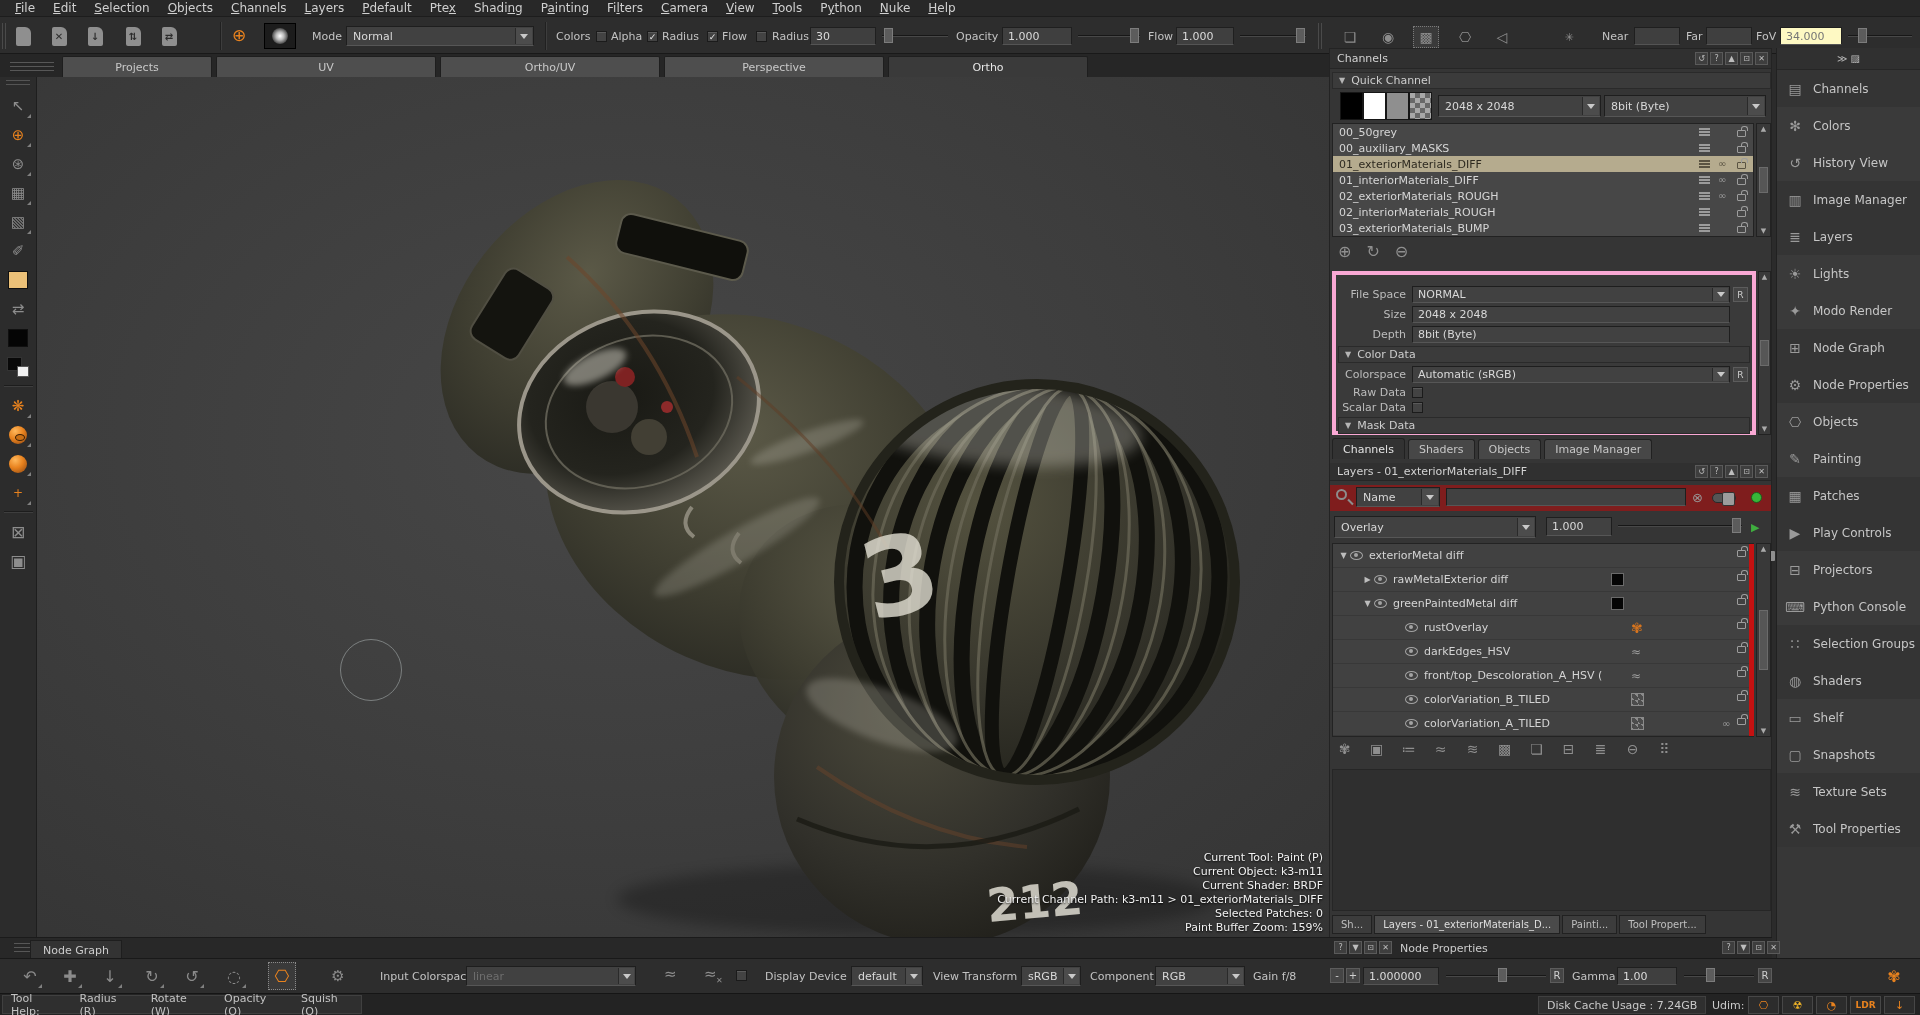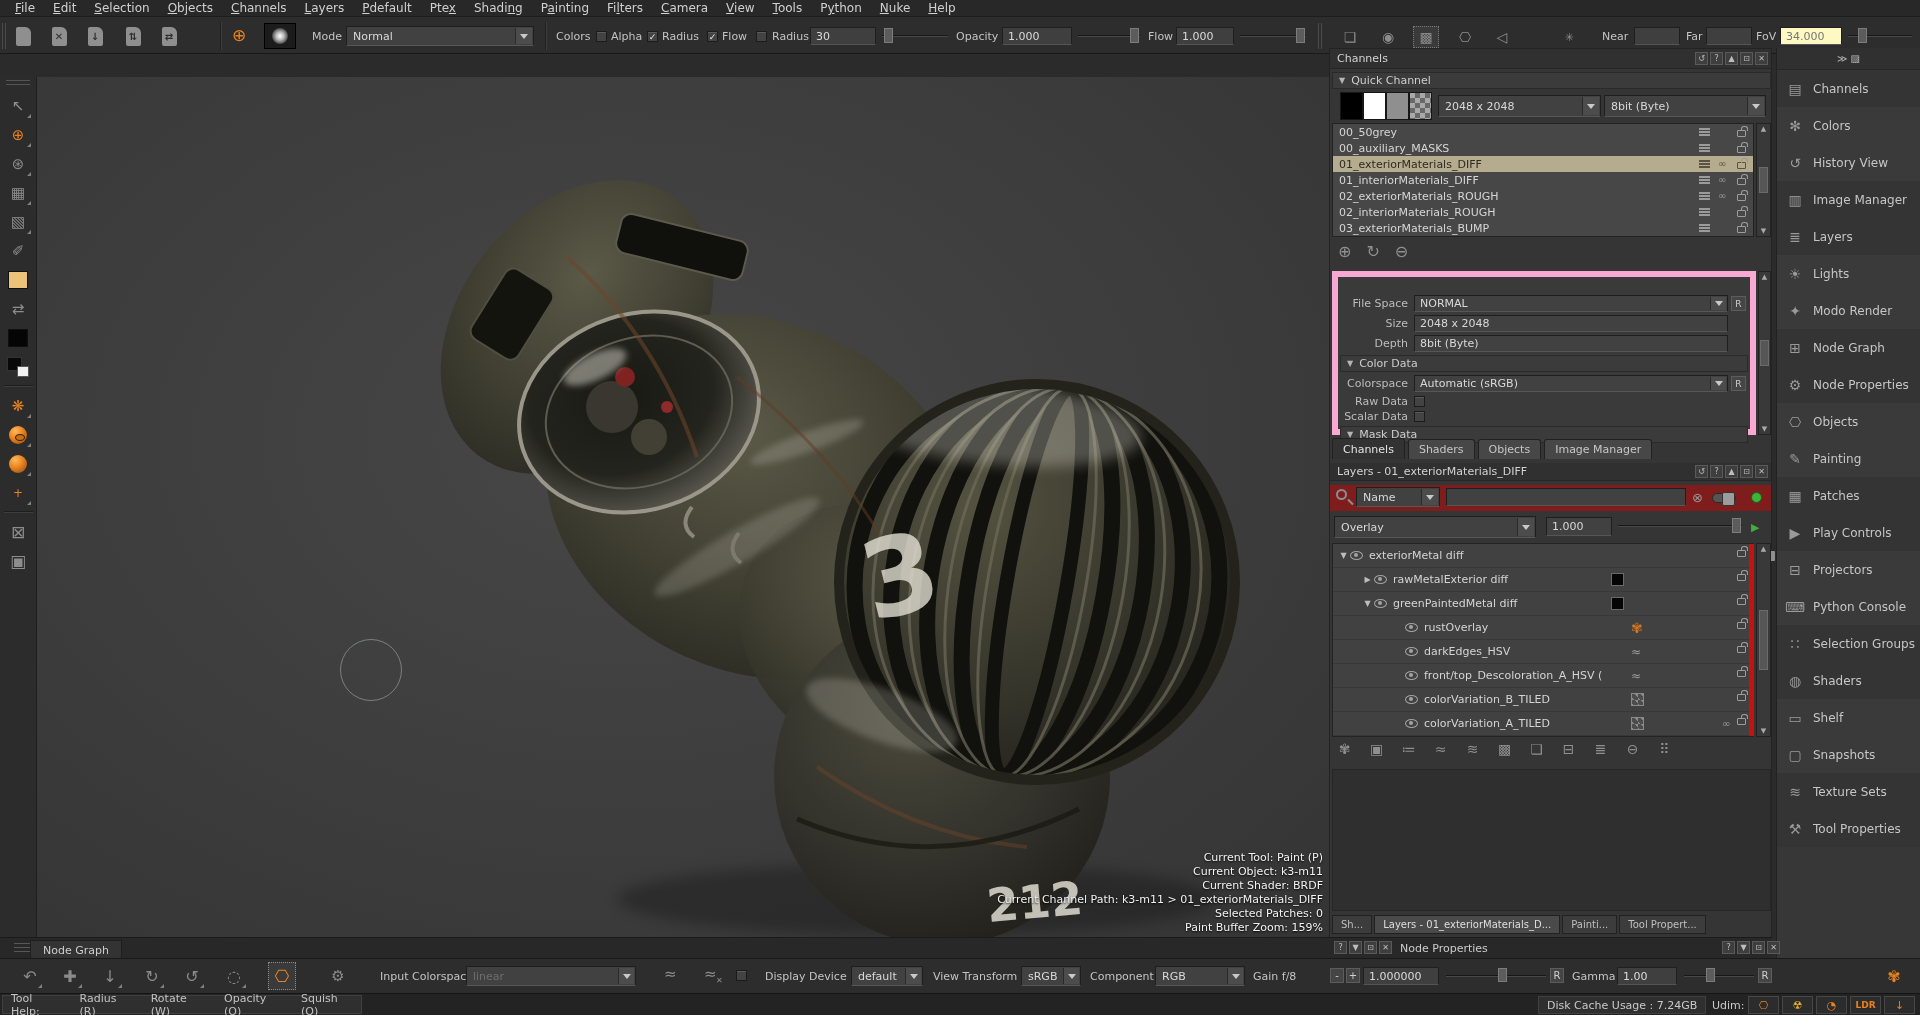--- a/index.html
+++ b/index.html
@@ -80,21 +80,21 @@
   .chrow{height:16px;display:flex;align-items:center;padding-left:6px;color:#d6d6d6;position:relative;white-space:nowrap}
   .chrow.sel{background:#b5ab8e;color:#2e2a20}
   .ri{position:absolute}
   .hamb{width:11px;height:2px;background:#9b9b9b;box-shadow:0 -3px 0 #9b9b9b,0 3px 0 #9b9b9b;top:7px}
   .linkg{top:2px;font-size:10px;color:#9b9b9b}
   .lockI{width:9px;height:7px;border:1px solid #9d9d9d;border-radius:1px;position:absolute;top:6px}
   .lockI::before{content:"";position:absolute;left:3px;top:-5px;width:5px;height:4px;border:1px solid #9d9d9d;border-bottom:none;border-radius:3px 3px 0 0}
   .vscroll{background:#393939;border:1px solid #222;display:flex;flex-direction:column;align-items:center;justify-content:space-between;font-size:7px;color:#aaa;padding:1px 0}
   .vthumb{width:9px;height:26px;background:#565656;border:1px solid #6b6b6b}
   .chact{left:8px;top:193px;display:flex;gap:15px;color:#8f8f8f;font-size:16px}
-  .propbox{left:2px;top:222px;width:424px;height:164px;background:#3a3a3a;border:6px solid #f9a8d4;padding-top:16px}
+  .propbox{left:2px;top:222px;width:424px;height:164px;background:#3a3a3a;border:4px solid #f9a8d4;padding-top:9px}
   .prow{display:flex;align-items:center;height:19px;margin:1px 4px;position:relative}
   .plabel{width:66px;text-align:right;margin-right:6px;color:#bcbcbc;white-space:nowrap}
   .pinput{flex:1;height:17px;background:#414141;border:1px solid #1e1e1e;border-bottom-color:#565656;display:flex;align-items:center;padding:0 5px;color:#d8d8d8;position:relative}
   .pinput .arrowbox{position:absolute;right:1px;top:1px;bottom:1px;width:16px;background:#4c4c4c;border-left:1px solid #2a2a2a;display:flex;align-items:center;justify-content:center}
   .rbtn{width:15px;height:15px;background:#454545;border:1px solid #5c5c5c;font-size:9px;display:flex;align-items:center;justify-content:center;margin-left:3px;color:#cfcfcf}
   .pcb{width:11px;height:11px;background:#434343;border:1px solid #1b1b1b;box-shadow:inset 0 1px 0 #5a5a5a}
   .ptabs{left:2px;top:389px;display:flex;gap:3px;align-items:flex-end}
   .ptab{height:20px;padding:0 10px;background:#474747;border:1px solid #212121;border-bottom:none;border-radius:3px 3px 0 0;display:flex;align-items:center;color:#c6c6c6;white-space:nowrap}
   .pt-active{background:#323232;color:#e2e2e2;height:21px}
   .searchrow{left:0;top:436px;width:441px;height:26px;background:#7f1d1d}
@@ -290,20 +290,38 @@
     <span class="tlabel" style="left:1756px">FoV</span>
     <div class="inputbox dis" style="left:1780px;width:62px">
         <span>34.000</span>
       </div>
     <div class="slider" style="left:1848px;width:64px">
         <div class="track"></div>
         <div class="handle" style="left:10px"></div>
       </div>
   </div>
 
+  <div class="tabstrip">
+    <div class="hgrip"></div>
+    <div class="vtab" style="width:150px">
+        <span>Projects</span>
+      </div>
+    <div class="vtab" style="width:220px">
+        <span>UV</span>
+      </div>
+    <div class="vtab" style="width:220px">
+        <span>Ortho/UV</span>
+      </div>
+    <div class="vtab" style="width:220px">
+        <span>Perspective</span>
+      </div>
+    <div class="vtab active" style="width:200px">
+        <span>Ortho</span>
+      </div>
+  </div>
 
   <div class="leftbar">
     <div class="lgrip"></div>
     <div class="tool ddc">
         <span>↖</span>
       </div>
     <div class="tool ddc orange">
         <span>⊕</span>
       </div>
     <div class="tool ddc">

